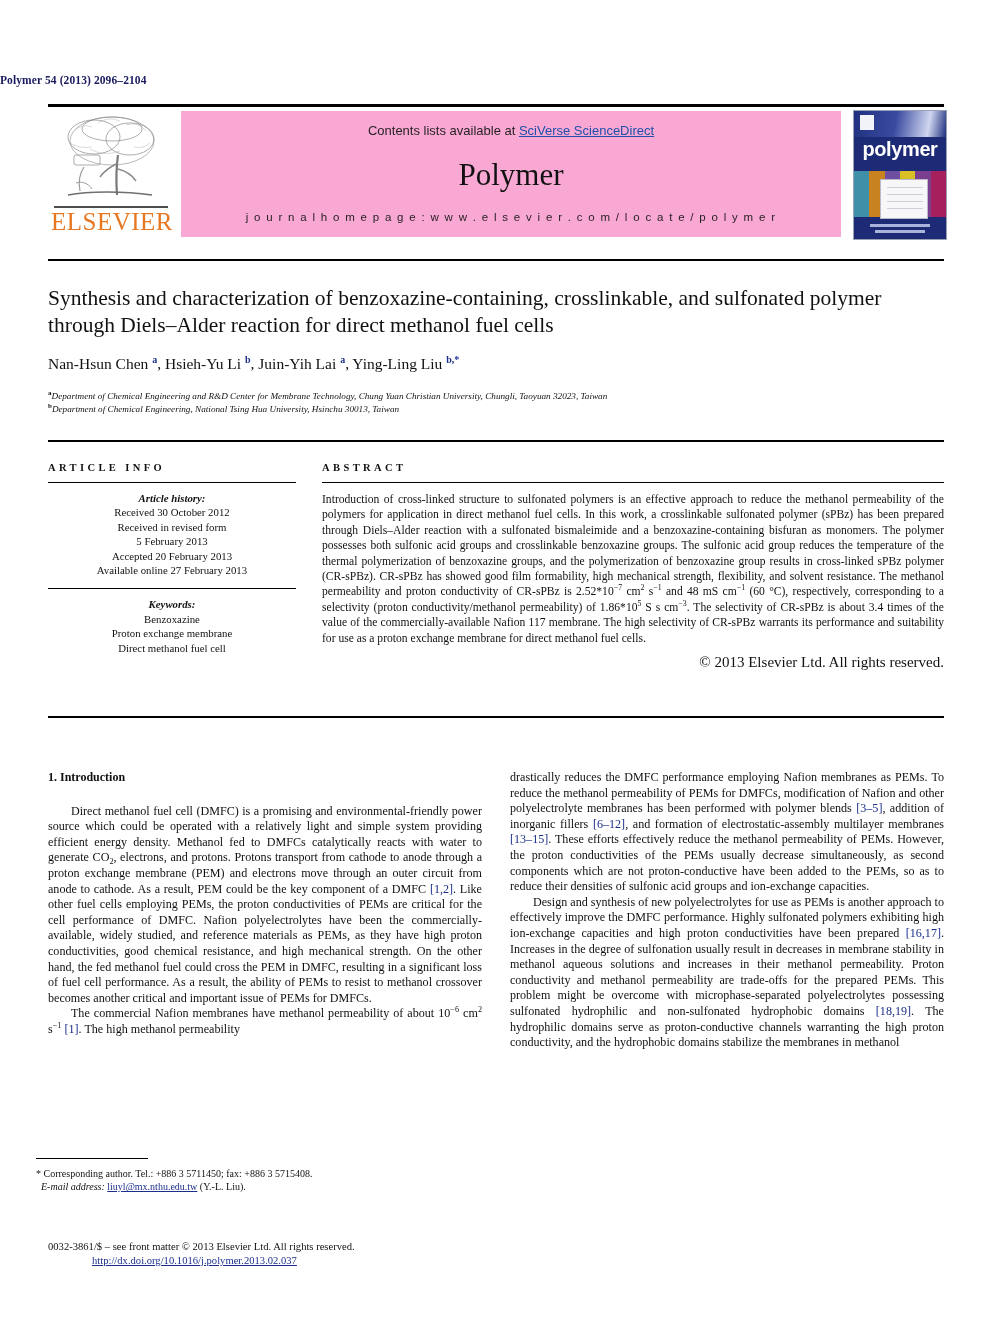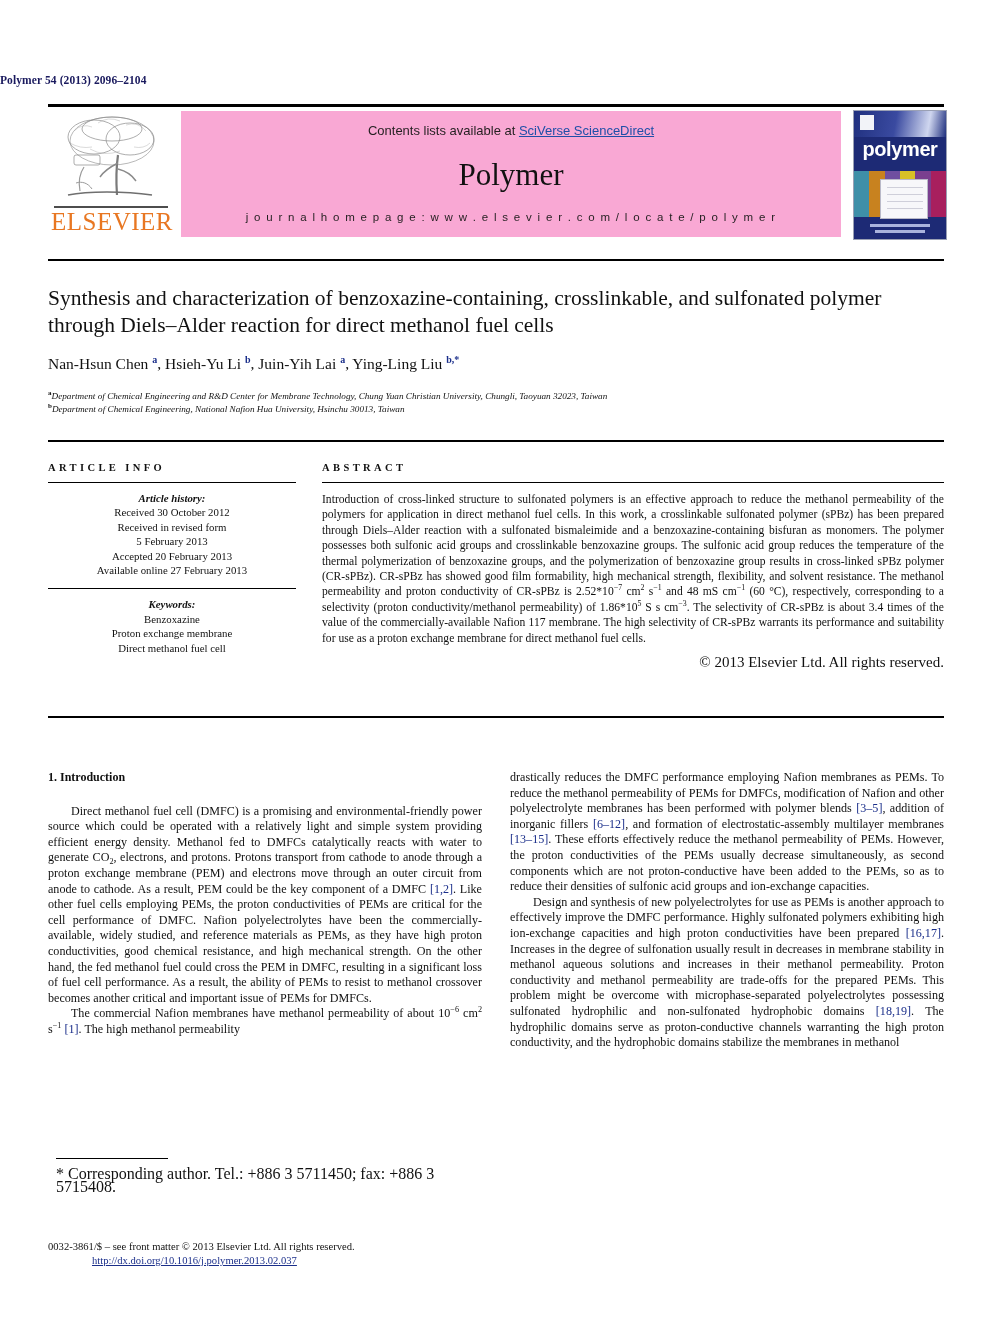--- a/index.html
+++ b/index.html
@@ -288,24 +288,24 @@
     font-weight: bold;
     font-size: 12px;
     margin: 0 0 18px 0;
   }
   .col p { margin: 0; text-indent: 1.9em; }
   .ref { color: #1a2e8a; }
 
   
   .footnote {
     position: absolute;
-    left: 56px; top: 1158px;
+    left: 36px; top: 1158px;
     width: 434px;
     font-family: "Liberation Serif", serif;
-    font-size: 16px;
+    font-size: 10px;
     line-height: 13.4px;
     color: #111;
   }
   .footnote-rule {
     width: 112px; height: 1px; background: #000; margin-bottom: 8px;
   }
   .footnote .em { font-style: italic; }
   .mail { color: #1a2e8a; }
 
   
@@ -394,21 +394,21 @@
   </div>
 
   <div class="title-rule-top"></div>
   <div class="paper-title">Synthesis and characterization of benzoxazine-containing, crosslinkable, and sulfonated polymer through Diels–Alder reaction for direct methanol fuel cells</div>
   <div class="authors">Nan-Hsun Chen <sup>a</sup>, Hsieh-Yu Li <sup>b</sup>, Juin-Yih Lai <sup>a</sup>, Ying-Ling Liu <sup>b,</sup><sup>*</sup></div>
   <div class="affil">
     <div>
       <sup>a</sup><span>Department of Chemical Engineering and R&amp;D Center for Membrane Technology, Chung Yuan Christian University, Chungli, Taoyuan 32023, Taiwan</span>
     </div>
     <div>
-      <sup>b</sup><span>Department of Chemical Engineering, National Nafion Hua University, Hsinchu 30013, Taiwan</span>
+      <sup>b</sup><span>Department of Chemical Engineering, National Tsing Hua University, Hsinchu 30013, Taiwan</span>
     </div>
   </div>
 
   <div class="info-rule-top"></div>
 
   <div class="info-col">
     <div class="sec-head">ARTICLE INFO</div>
     <div class="thin-rule"></div>
     <div class="info-body">
       <div class="lbl">Article history:</div>
@@ -443,20 +443,25 @@
   </div>
 
   <div class="col col-right">
     <p style="text-indent:0">drastically reduces the DMFC performance employing Nafion membranes as PEMs. To reduce the methanol permeability of PEMs for DMFCs, modification of Nafion and other polyelectrolyte membranes has been performed with polymer blends <span class="ref">[3–5]</span>, addition of inorganic fillers <span class="ref">[6–12]</span>, and formation of electrostatic-assembly multilayer membranes <span class="ref">[13–15]</span>. These efforts effectively reduce the methanol permeability of PEMs. However, the proton conductivities of the PEMs usually decrease simultaneously, as second components which are not proton-conductive have been added to the PEMs, so as to reduce their densities of sulfonic acid groups and ion-exchange capacities.</p>
     <p>Design and synthesis of new polyelectrolytes for use as PEMs is another approach to effectively improve the DMFC performance. Highly sulfonated polymers exhibiting high ion-exchange capacities and high proton conductivities have been prepared <span class="ref">[16,17]</span>. Increases in the degree of sulfonation usually result in decreases in membrane stability in methanol aqueous solutions and increases in their methanol permeability. Proton conductivity and methanol permeability are trade-offs for the prepared PEMs. This problem might be overcome with microphase-separated polyelectrolytes possessing sulfonated hydrophilic and non-sulfonated hydrophobic domains <span class="ref">[18,19]</span>. The hydrophilic domains serve as proton-conductive channels warranting the high proton conductivity, and the hydrophobic domains stabilize the membranes in methanol</p>
   </div>
 
   <div class="footnote">
     <div class="footnote-rule"></div>
     <div>* Corresponding author. Tel.: +886 3 5711450; fax: +886 3 5715408.</div>
+    <div>
+      &nbsp;&nbsp;<span class="em">E-mail address:</span>
+      <a class="mail" href="#">liuyl@mx.nthu.edu.tw</a>
+      <span>(Y.-L. Liu).</span>
+    </div>
   </div>
 
   <div class="footer">
     <div>0032-3861/$ – see front matter © 2013 Elsevier Ltd. All rights reserved.</div>
     <a class="doi" href="#">http://dx.doi.org/10.1016/j.polymer.2013.02.037</a>
   </div>
 
 </div>
 
 </body></html>

